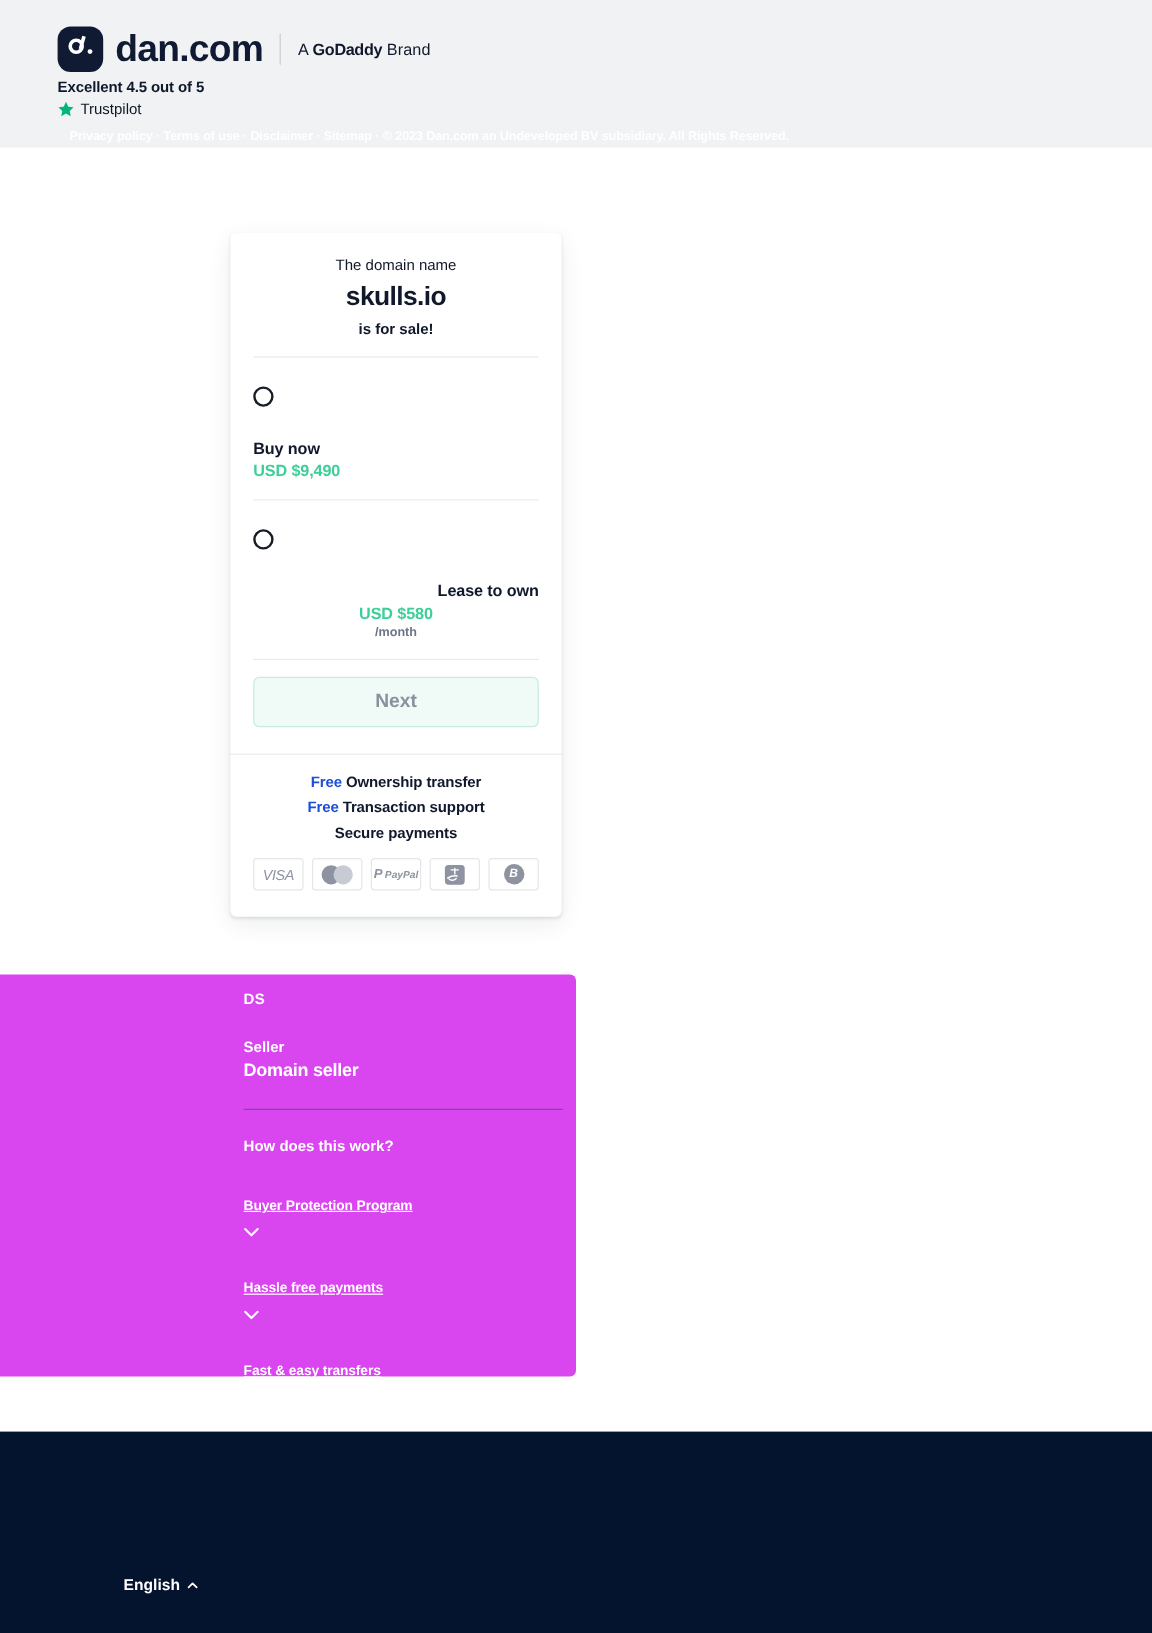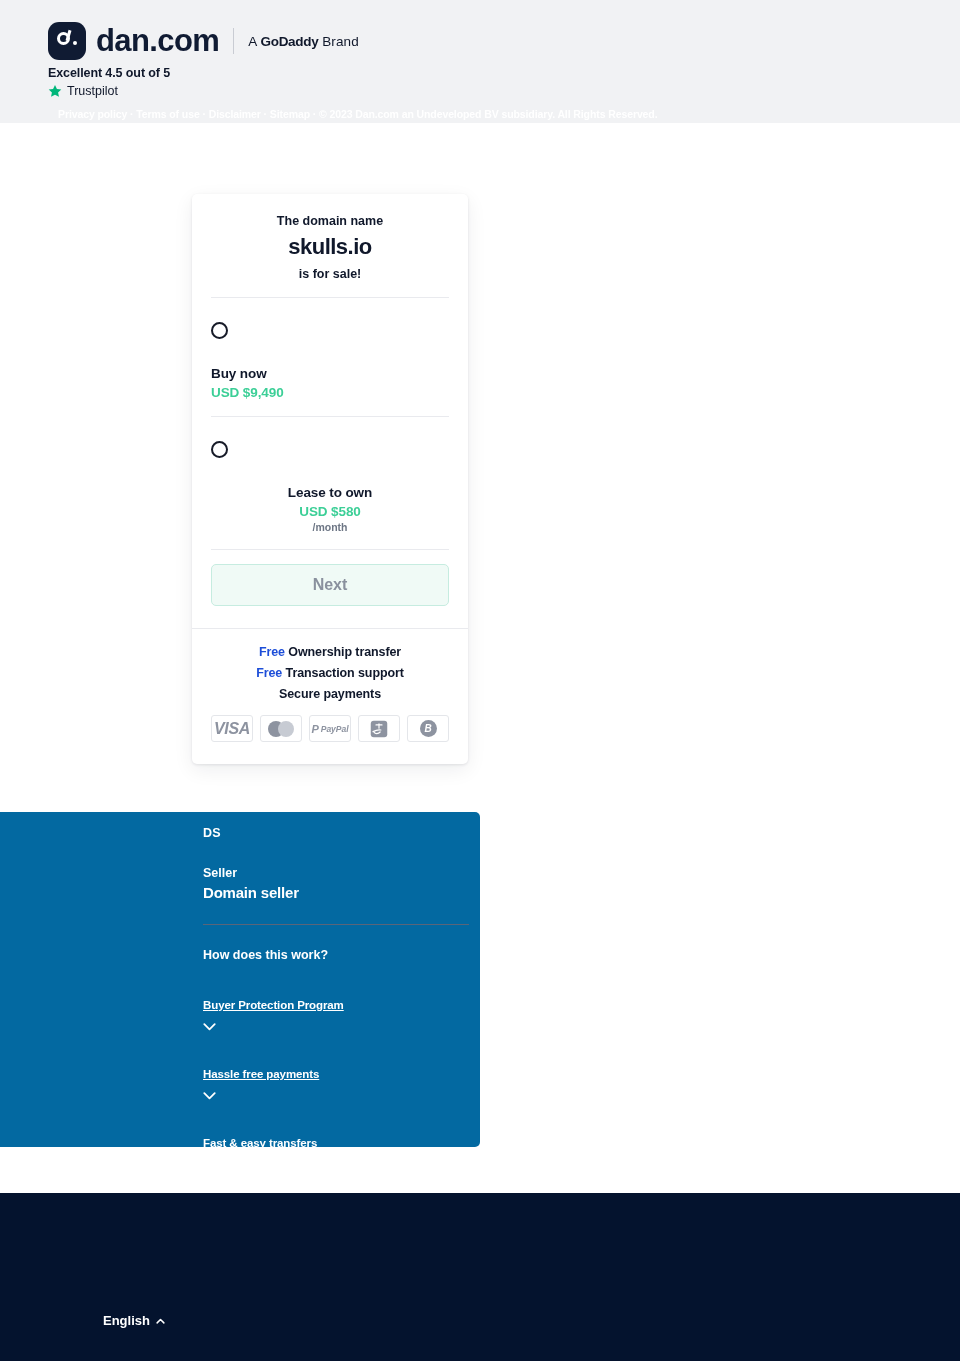--- a/index.html
+++ b/index.html
@@ -67,21 +67,21 @@
   .tp-name { font-size: 12.5px; color: #10182b; }
 
   
   .buy-card {
     position: absolute; left: 192px; top: 194px;
     width: 276px; background: #ffffff;
     border-radius: 5px;
     box-shadow: 0 1px 3px rgba(16,24,43,.10), 0 6px 20px rgba(16,24,43,.07);
   }
   .card-head { padding: 20px 22px 16px; text-align: center; }
-  .dn-label { font-size: 12.5px; font-weight: 700; color: #10182b; }
+  .dn-label { font-size: 12.5px; font-weight: 400; color: #10182b; }
   .dn-name {
     font-size: 22px; font-weight: 700; letter-spacing: -0.5px;
     color: #10182b; margin: 6px 0 7px;
   }
   .dn-sale { font-size: 12.5px; font-weight: 700; color: #10182b; }
 
   .hr { height: 1px; background: #e9eaee; margin: 0 19px; }
 
   .option {
     padding: 24px 19px 16px;
@@ -94,21 +94,21 @@
   }
   .opt-title {
     font-size: 13.5px; font-weight: 700; color: #10182b;
     margin-top: 27px; letter-spacing: -0.1px;
   }
   .opt-price {
     font-size: 13.5px; font-weight: 700; color: #3ccf97;
     margin-top: 4px; letter-spacing: -0.1px;
   }
   .opt-center { text-align: center; }
-  .opt-center .opt-title { text-align: center; }
+  .opt-center .opt-title { text-align: right; }
   .opt-period {
     font-size: 10.5px; font-weight: 700; color: #6d7685;
     margin-top: 2px;
   }
   .lease-price-wrap { text-align: center; }
 
   .next-wrap { padding: 14px 19px 22px; }
   .next-btn {
     width: 100%; height: 42px; border-radius: 5px;
     background: #f0faf6; border: 1px solid #c6ece0;
@@ -129,41 +129,41 @@
   .benefit .free { color: #1d4ed8; }
   .pay-row {
     display: flex; justify-content: space-between; align-items: center;
     margin-top: 14px;
   }
   .pay-badge {
     width: 42px; height: 27px; border: 1px solid #e4e6ea;
     border-radius: 3px; background: #fff;
     display: flex; align-items: center; justify-content: center;
   }
-  .visa-txt { font-size: 16px; font-weight: 700; font-style: italic;
+  .visa-txt { font-size: 12px; font-weight: 400; font-style: italic;
     color: #8d93a0; letter-spacing: -0.3px; }
   .mc { position: relative; width: 26px; height: 16px; }
   .mc i { position: absolute; top: 0; width: 16px; height: 16px; border-radius: 50%; display: block; }
   .mc .l { left: 0; background: #8d93a0; }
   .mc .r { right: 0; background: #c7cbd3; }
   .pp { display: flex; align-items: center; gap: 2px; }
   .pp-p { font-size: 11px; font-weight: 700; color: #8d93a0; font-style: italic; }
   .pp-t { font-size: 8.5px; font-weight: 700; color: #8d93a0; font-style: italic; }
   .ali { width: 18px; height: 18px; }
   .btc {
     width: 17px; height: 17px; border-radius: 50%; background: #8d93a0;
     color: #fff; font-size: 10px; font-weight: 700; font-style: italic;
     display: flex; align-items: center; justify-content: center;
   }
 
   
   .seller-panel {
     position: absolute; left: 0; top: 812px;
     width: 480px; height: 335px;
-    background: #0369a1;
+    background: #d946ef;
     border-top-right-radius: 5px; border-bottom-right-radius: 5px;
     color: #ffffff;
   }
   .seller-inner { position: absolute; left: 203px; top: 14px; width: 266px; }
   .ds-avatar { font-size: 12.5px; font-weight: 700; letter-spacing: 0.2px; }
   .seller-label { font-size: 12.5px; font-weight: 700; margin-top: 26px; }
   .seller-name { font-size: 15px; font-weight: 700; margin-top: 4px; letter-spacing: -0.2px; }
   .seller-hr { height: 1px; background: #5a6579; margin: 23px 0 0; }
   .how-title { font-size: 12.5px; font-weight: 700; margin-top: 23px; }
   .acc-item { margin-top: 33px; }

